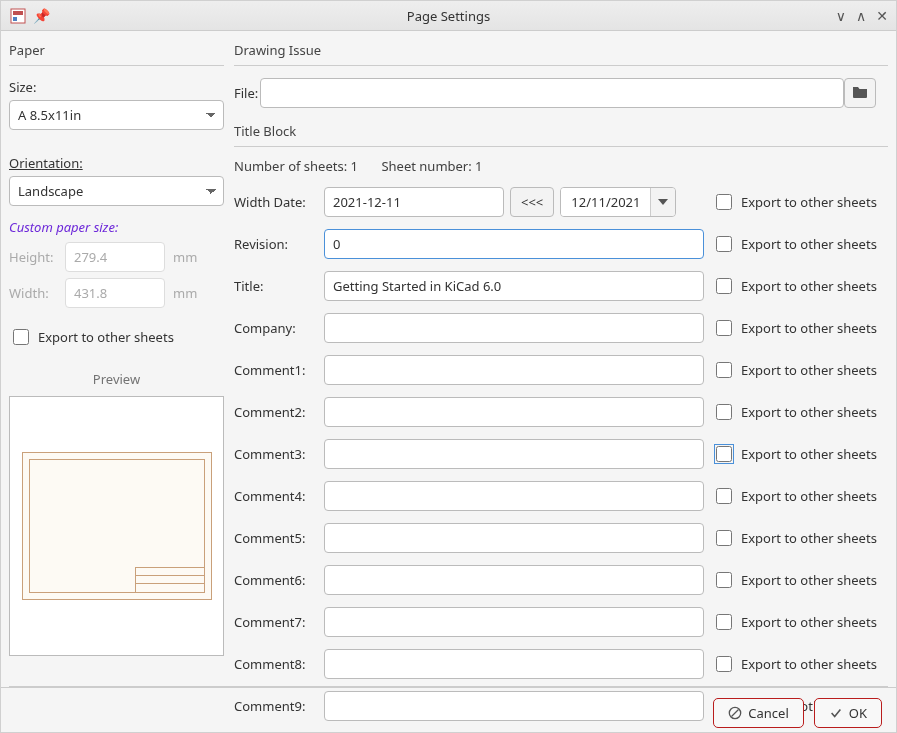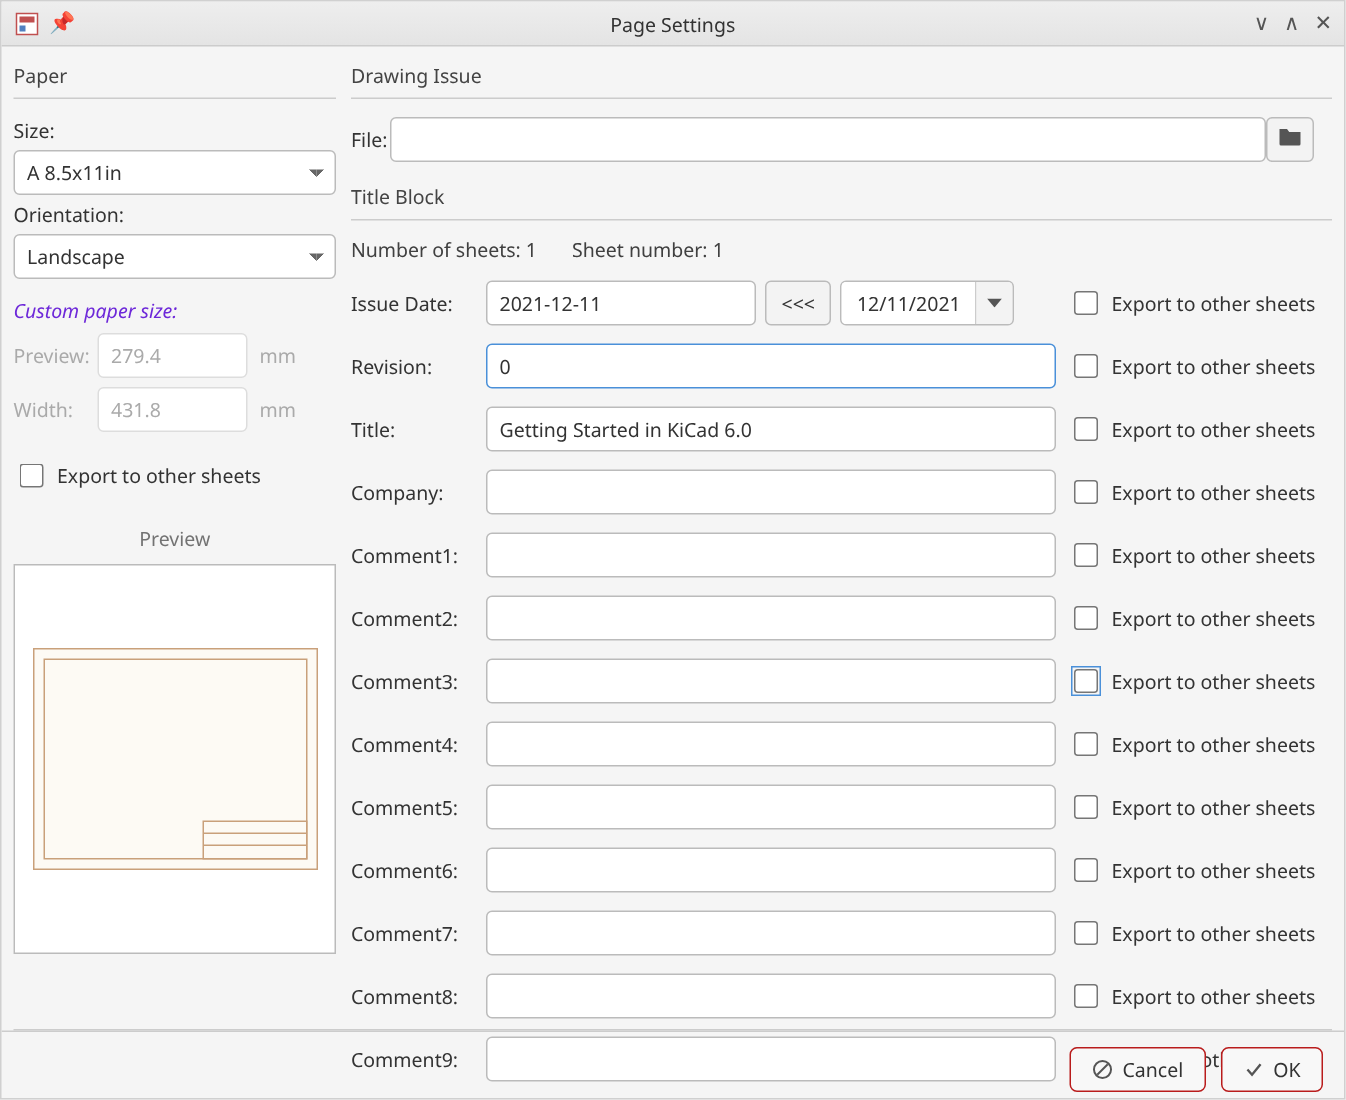--- a/index.html
+++ b/index.html
@@ -191,27 +191,27 @@
 
 <div class="content">
 
   <div class="left-col">
     <div class="section-header">Paper</div>
     <div class="paper-section">
       <label class="label">Size:</label>
       <select class="combo">
         <option>A 8.5x11in</option>
       </select>
-      <label class="label" style="margin-top:4px;">Orientation:</label>
+      <label class="label" style="margin-top:24px;text-decoration:underline;">Orientation:</label>
       <select class="combo">
         <option>Landscape</option>
       </select>
       <div class="custom-size-label">Custom paper size:</div>
       <div class="custom-row">
-        <span class="dim-label">Preview:</span>
+        <span class="dim-label">Height:</span>
         <input class="text-input" disabled="" value="279.4" style="">
         <span class="unit">mm</span>
       </div>
       <div class="custom-row">
         <span class="dim-label">Width:</span>
         <input class="text-input" disabled="" value="431.8" style="">
         <span class="unit">mm</span>
       </div>
       <div class="checkbox-row">
         <input type="checkbox" style="">
@@ -245,21 +245,21 @@
       </div>
     </div>
 
     <div class="section-header">Title Block</div>
     <div class="info-line">
       <span>Number of sheets: 1</span>
       <span>Sheet number: 1</span>
     </div>
 
     <div class="field-row">
-      <div class="fld-label">Issue Date:</div>
+      <div class="fld-label">Width Date:</div>
       <div class="fld-input-area">
         <input class="text-input short-input" value="2021-12-11" style="">
         <div class="small-btn">
             <span>&lt;&lt;&lt;</span>
           </div>
         <div class="date-select-wrap">
           <div class="date-val">12/11/2021</div>
           <div class="chev">
             <svg width="10" height="6" viewBox="0 0 10 6">
                 <path d="M0 0l5 6 5-6z" fill="#555"></path>

